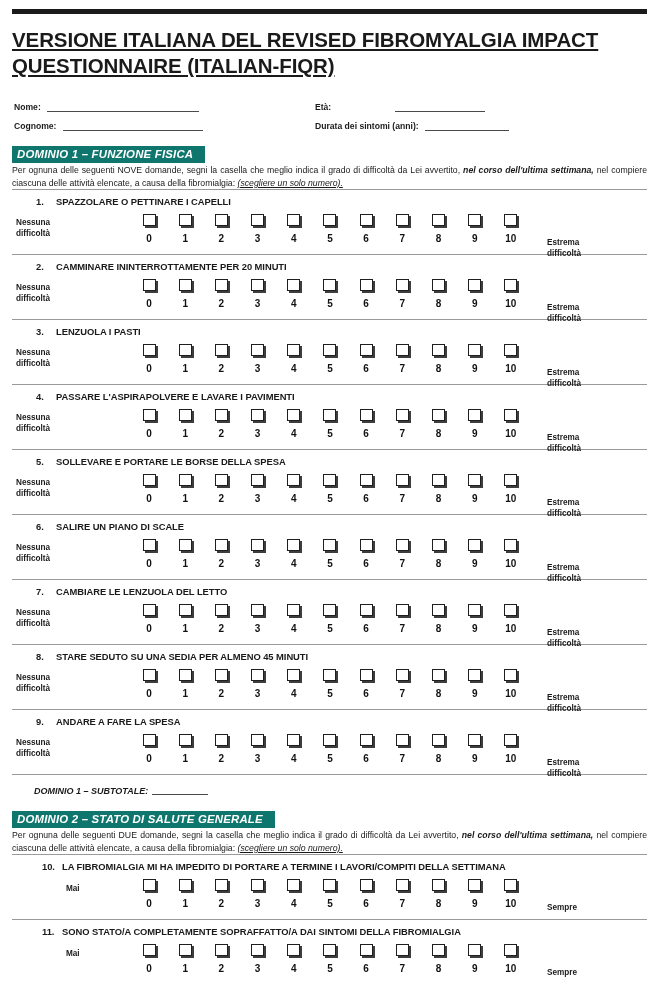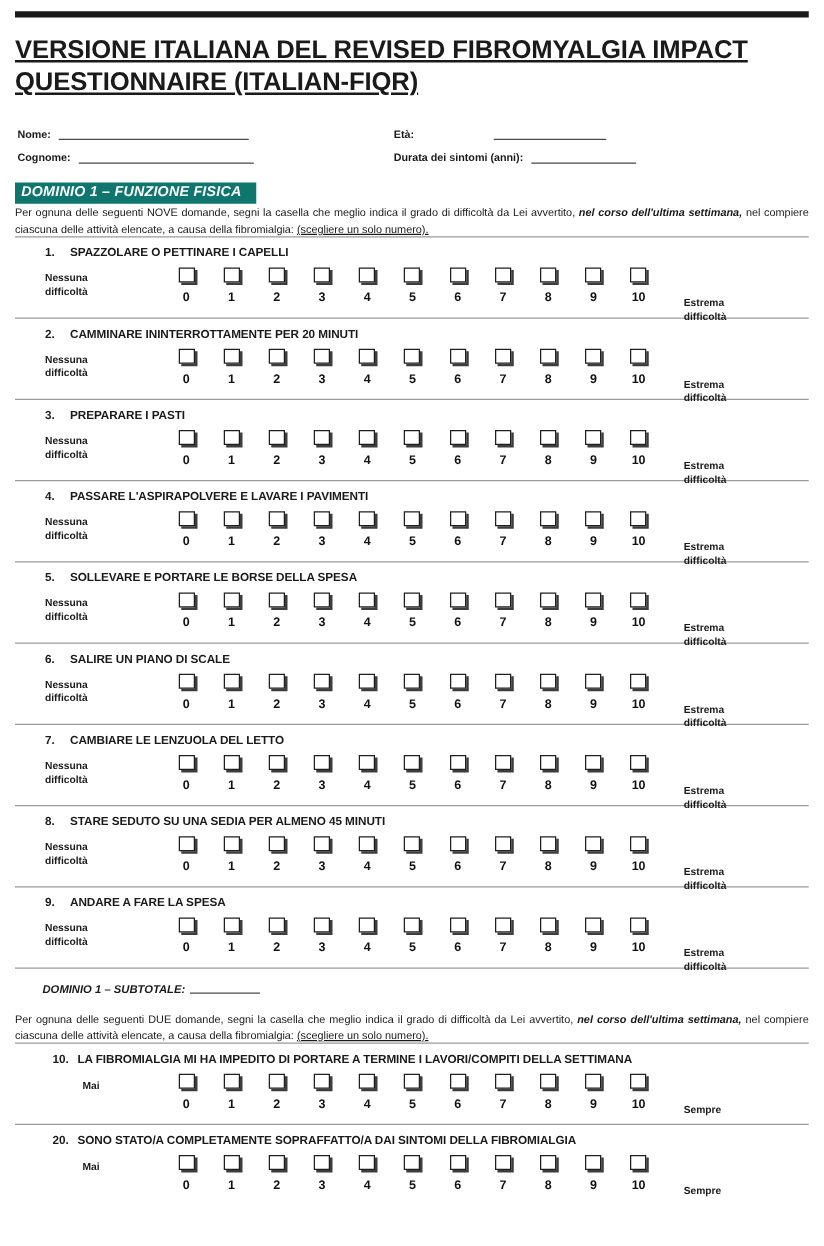--- a/index.html
+++ b/index.html
@@ -71,21 +71,21 @@
     margin-left: 2px;
   }
   .domain-instructions {
     margin: 1px 2px 0 2px;
     font-size: 8.7px;
     line-height: 1.42;
     text-align: justify;
     color: #1a1a1a;
   }
   .domain-instructions .em { font-weight: bold; font-style: italic; }
-  .domain-instructions .ul { text-decoration: underline; margin-top: 28px; }
+  .domain-instructions .ul { font-style: italic; text-decoration: underline; margin-top: 28px; }
 
   
   .rule { border-top: 1.4px solid #9a9a9a; margin: 0 2px; }
 
   .q-title {
     font-size: 9.4px;
     font-weight: bold;
     color: #1a1a1a;
     padding: 6px 0 0 26px;
     letter-spacing: -0.05px;
@@ -101,21 +101,21 @@
     margin-top: 3px;
   }
   .anchor {
     position: absolute;
     font-size: 8.2px;
     font-weight: bold;
     line-height: 1.32;
     color: #1a1a1a;
     top: 8px;
   }
-  .anchor-left  { left: 26px; }
+  .anchor-left  { left: 6px; }
   .anchor-left.mai { left: 56px; top: 9px; }
   .anchor-right { left: 537px; margin-top: 20px; }
 
   .boxes {
     position: absolute;
     left: 128px;
     top: 4px;
     width: 384px;
     display: flex;
     justify-content: space-between;
@@ -297,21 +297,21 @@
             <div class="box-num">9</div>
           </div>
           <div class="box-cell">
             <div class="chk"></div>
             <div class="box-num">10</div>
           </div>
         </div>
         <div class="anchor anchor-right">Estrema<br>difficoltà</div>
       </div>
       <div class="rule"></div>
-      <div class="q-title"><span class="q-num">3.</span><span>PREPARARE I PASTI</span></div>
+      <div class="q-title"><span class="q-num">3.</span><span>LENZUOLA I PASTI</span></div>
       <div class="scale">
         <div class="anchor anchor-left">Nessuna<br>difficoltà</div>
         <div class="boxes">
           <div class="box-cell">
             <div class="chk"></div>
             <div class="box-num">0</div>
           </div>
           <div class="box-cell">
             <div class="chk"></div>
             <div class="box-num">1</div>
@@ -670,20 +670,21 @@
     </div>
 
   <div class="rule"></div>
 
   <div class="subtotal">
     <span>DOMINIO 1 – SUBTOTALE:</span>
     <span class="sub-rule"></span>
   </div>
 
   <div class="domain">
+    <div class="domain-banner">DOMINIO 2 – STATO DI SALUTE GENERALE</div>
     <div class="domain-instructions">
       <span>Per ognuna delle seguenti DUE domande, segni la casella che meglio indica il grado di difficoltà da Lei avvertito, </span><span class="em">nel corso dell'ultima settimana,</span><span> nel compiere ciascuna delle attività elencate, a causa della fibromialgia: </span><span class="ul">(scegliere un solo numero).</span>
     </div>
   </div>
 
   <div id="domain2-questions">
       <div class="rule"></div>
       <div class="q-title indent-10"><span class="q-num">10.</span><span>LA FIBROMIALGIA MI HA IMPEDITO DI PORTARE A TERMINE I LAVORI/COMPITI DELLA SETTIMANA</span></div>
       <div class="scale">
         <div class="anchor anchor-left mai">Mai</div>
@@ -729,21 +730,21 @@
             <div class="box-num">9</div>
           </div>
           <div class="box-cell">
             <div class="chk"></div>
             <div class="box-num">10</div>
           </div>
         </div>
         <div class="anchor anchor-right">Sempre</div>
       </div>
       <div class="rule"></div>
-      <div class="q-title indent-10"><span class="q-num">20.</span><span>SONO STATO/A COMPLETAMENTE SOPRAFFATTO/A DAI SINTOMI DELLA FIBROMIALGIA</span></div>
+      <div class="q-title indent-10"><span class="q-num">11.</span><span>SONO STATO/A COMPLETAMENTE SOPRAFFATTO/A DAI SINTOMI DELLA FIBROMIALGIA</span></div>
       <div class="scale">
         <div class="anchor anchor-left mai">Mai</div>
         <div class="boxes">
           <div class="box-cell">
             <div class="chk"></div>
             <div class="box-num">0</div>
           </div>
           <div class="box-cell">
             <div class="chk"></div>
             <div class="box-num">1</div>

